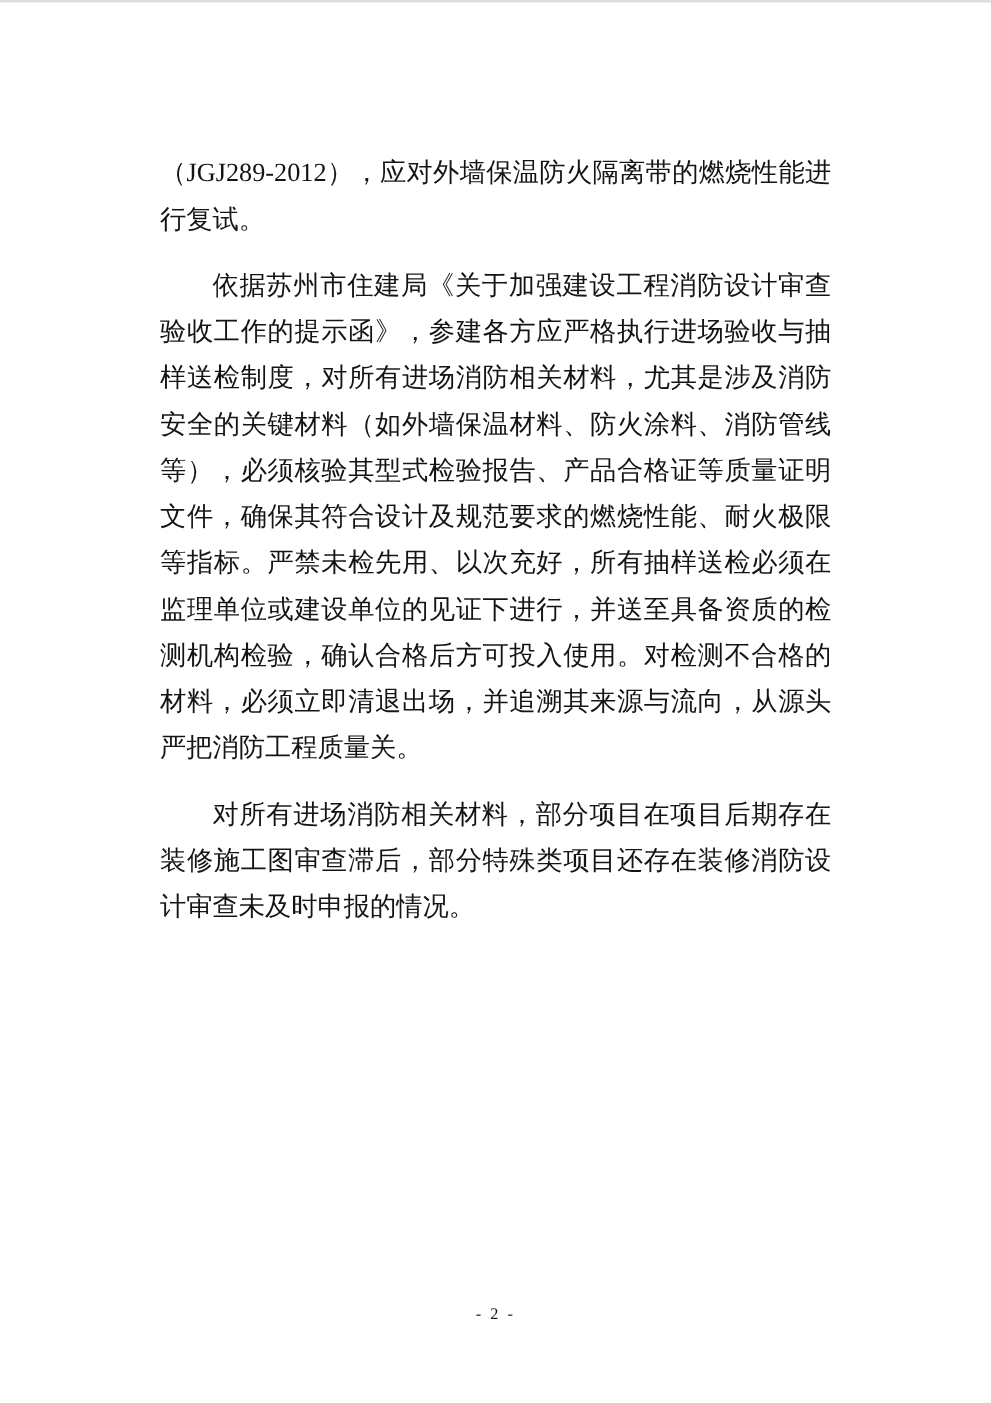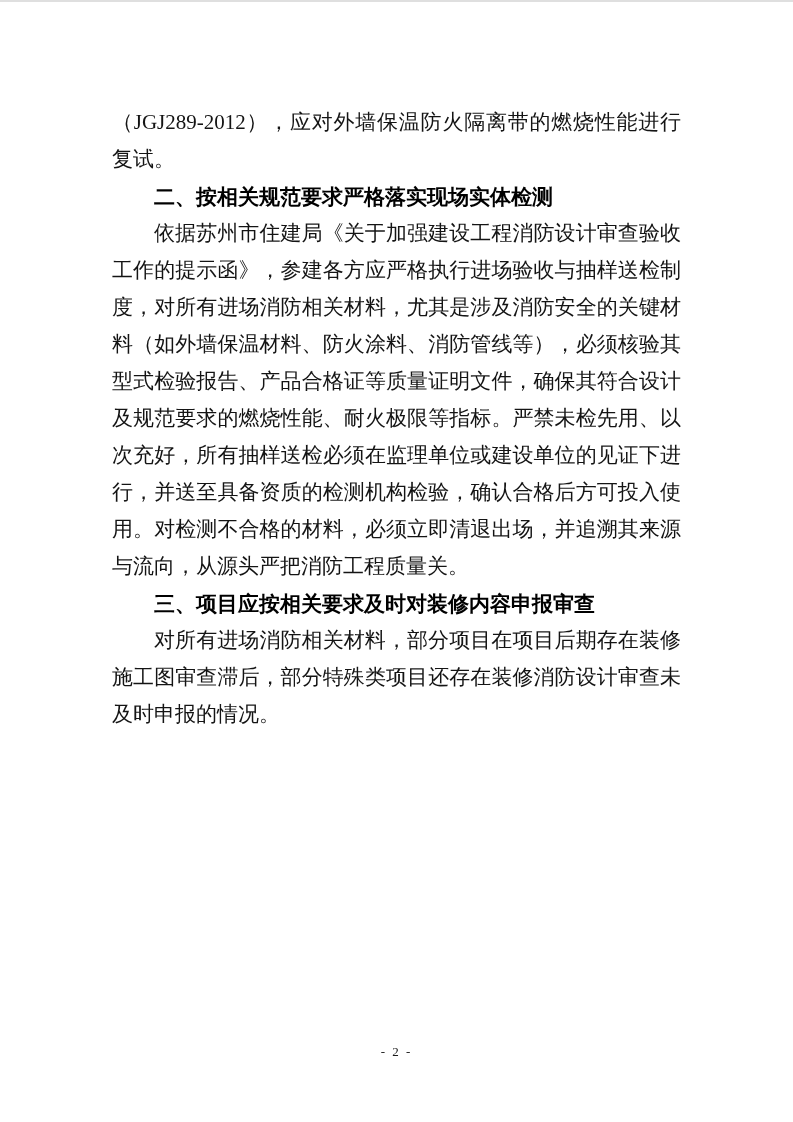--- a/index.html
+++ b/index.html
@@ -28,21 +28,21 @@
     position: absolute;
     top: 104px;
     left: 112px;
     width: 569px;
   }
   .para {
     font-size: 21px;
     line-height: 37px;
     text-align: justify;
     text-justify: inter-character;
-    margin: 0;
+    margin: 16px;
     font-family: "Liberation Serif", "DejaVu Serif", serif;
     font-weight: 400;
   }
   .para.indent {
     text-indent: 2em;
   }
   .para.heading {
     font-weight: 700;
     font-family: "Liberation Sans", "DejaVu Sans", sans-serif;
     color: #000000;
@@ -63,22 +63,20 @@
 </style>
 </head>
 <body>
 
 <div class="page">
   <div class="page-top-edge"></div>
 
   <div class="content" id="doc-body">
 
   <div class="para body">（JGJ289-2012），应对外墙保温防火隔离带的燃烧性能进行复试。</div>
-      <div class="para heading indent">二、按相关规范要求严格落实现场实体检测</div>
       <div class="para body indent">依据苏州市住建局《关于加强建设工程消防设计审查验收工作的提示函》，参建各方应严格执行进场验收与抽样送检制度，对所有进场消防相关材料，尤其是涉及消防安全的关键材料（如外墙保温材料、防火涂料、消防管线等），必须核验其型式检验报告、产品合格证等质量证明文件，确保其符合设计及规范要求的燃烧性能、耐火极限等指标。严禁未检先用、以次充好，所有抽样送检必须在监理单位或建设单位的见证下进行，并送至具备资质的检测机构检验，确认合格后方可投入使用。对检测不合格的材料，必须立即清退出场，并追溯其来源与流向，从源头严把消防工程质量关。</div>
-      <div class="para heading indent">三、项目应按相关要求及时对装修内容申报审查</div>
       <div class="para body indent">对所有进场消防相关材料，部分项目在项目后期存在装修施工图审查滞后，部分特殊类项目还存在装修消防设计审查未及时申报的情况。</div>
     </div>
 
   <div class="footer">
     <span class="page-number">- 2 -</span>
   </div>
 </div>
 
 </body></html>

